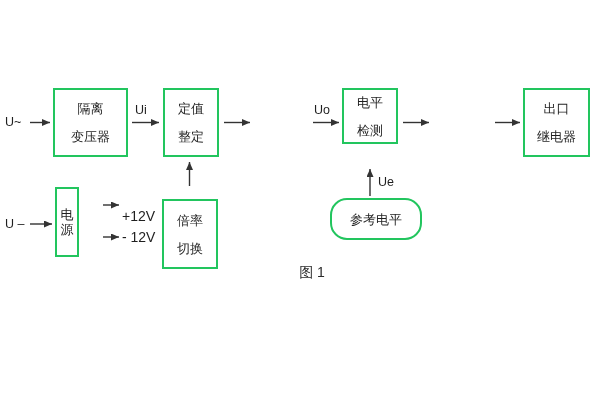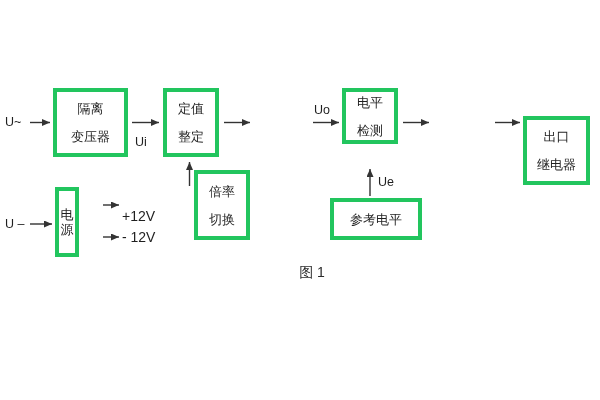--- a/index.html
+++ b/index.html
@@ -1,21 +1,21 @@
 <!DOCTYPE html>
 <html><head>
 <meta charset="utf-8">
 <style>
   html,body{margin:0;padding:0;background:#fff;}
   .canvas{
     position:relative;width:600px;height:400px;background:#ffffff;overflow:hidden;
     font-family:"Liberation Sans","DejaVu Sans",sans-serif;color:#1f1f1f;
   }
   .box{
-    position:absolute;border:4px solid #22c55e;background:#ffffff;
+    position:absolute;border:2px solid #22c55e;background:#ffffff;
     display:flex;flex-direction:column;align-items:center;justify-content:center;
     row-gap:13px;font-size:13px;line-height:15px;color:#1f1f1f;text-align:center;
     box-sizing:border-box;
   }
   .sig{position:absolute;font-size:12.5px;line-height:14px;color:#1f1f1f;white-space:nowrap;}
   .volt{position:absolute;font-size:14px;line-height:15px;color:#1f1f1f;white-space:nowrap;}
   .caption{position:absolute;left:288px;top:264px;width:48px;text-align:center;
     font-size:14px;color:#2a2a2a;}
   svg.wires{position:absolute;left:0;top:0;pointer-events:none;}
 </style>
@@ -55,41 +55,41 @@
     <span>整定</span>
   </div>
 
 
   <div class="box" style="left:342px;top:88px;width:56px;height:56px;">
     <span>电平</span>
     <span>检测</span>
   </div>
 
 
-  <div class="box" style="left:523px;top:88px;width:67px;height:69px;margin-top:28px;">
+  <div class="box" style="left:523px;top:88px;width:67px;height:69px;">
     <span>出口</span>
     <span>继电器</span>
   </div>
 
   <div class="box" style="left:55px;top:187px;width:24px;height:70px;align-items:flex-end;">
     <span>电源</span>
   </div>
 
-  <div class="box" style="left:162px;top:170px;width:56px;height:70px;margin-left:32px;">
+  <div class="box" style="left:162px;top:199px;width:56px;height:70px;">
     <span>倍率</span>
     <span>切换</span>
   </div>
 
-  <div class="box" style="left:330px;top:198px;width:92px;height:42px;">
+  <div class="box" style="left:330px;top:198px;width:92px;height:42px;border-radius:17px;">
     <span>参考电平</span>
   </div>
 
   <span class="sig" style="left:5px;top:115px;">U~</span>
   <span class="sig" style="left:5px;top:217px;">U –</span>
-  <span class="sig" style="left:135px;top:103px;margin-top:32px;">Ui</span>
+  <span class="sig" style="left:135px;top:103px;">Ui</span>
   <span class="sig" style="left:314px;top:103px;">Uo</span>
   <span class="sig" style="left:378px;top:175px;">Ue</span>
   <span class="volt" style="left:122px;top:198px;margin-top:11px;">+12V</span>
   <span class="volt" style="left:122px;top:230px;">- 12V</span>
 
   <div class="caption">图 1</div>
 
 </div>
 
 </body></html>

